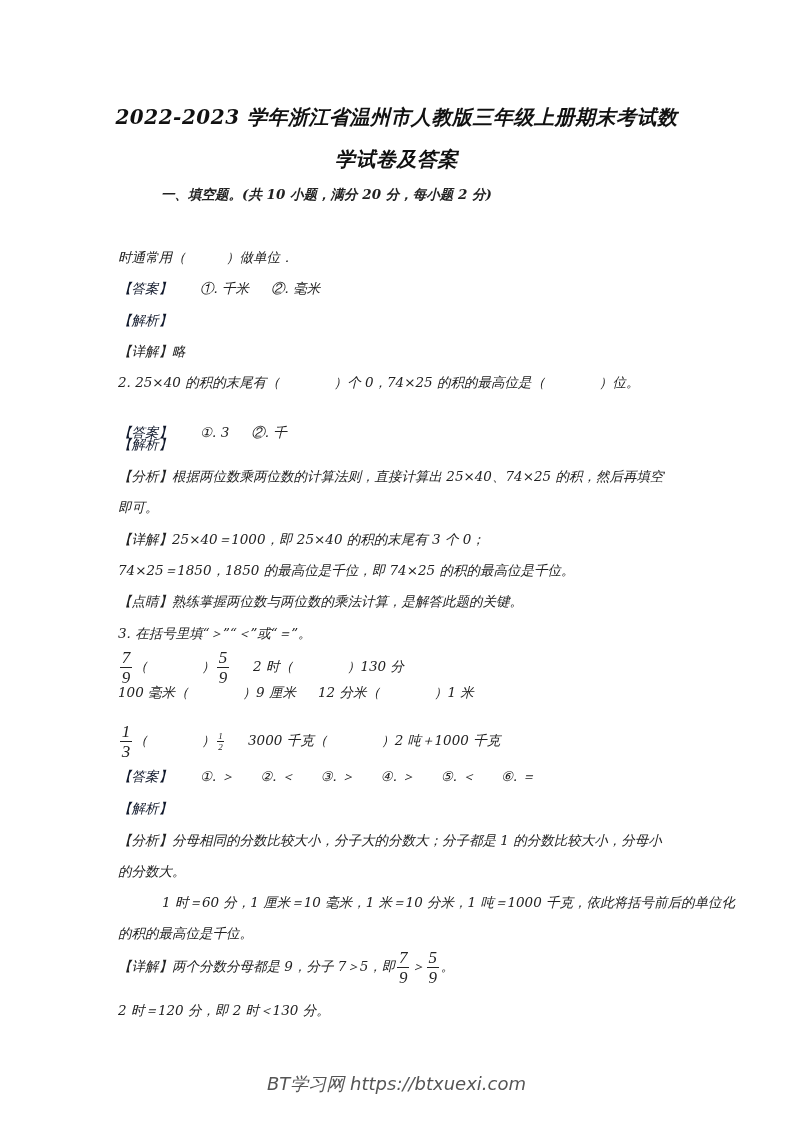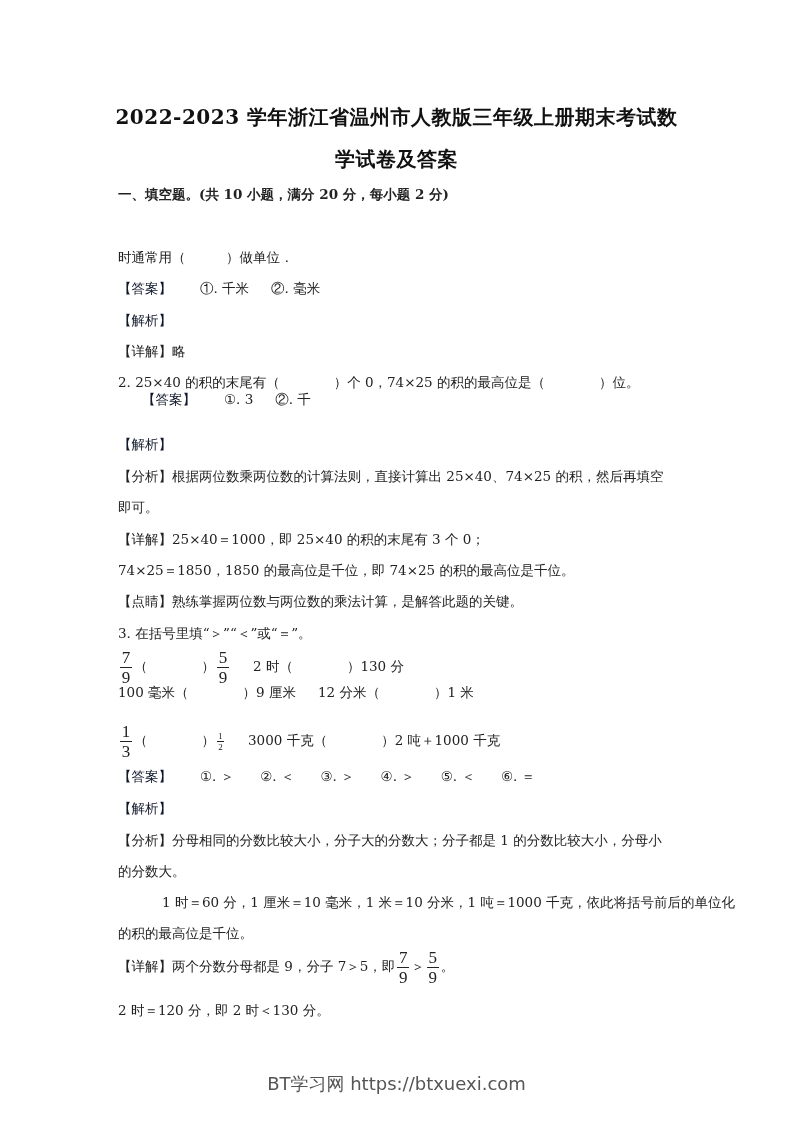--- a/index.html
+++ b/index.html
@@ -1,24 +1,24 @@
 <!DOCTYPE html>
 <html><head>
 <meta charset="utf-8">
 <style>
   html, body { margin: 0; padding: 0; background: #ffffff; }
   body { width: 793px; height: 1122px; position: relative; overflow: hidden;
          font-family: "DejaVu Serif", "Liberation Serif", serif; color: #1a1a1a; }
-  .page { position: absolute; left: 0; top: 0; width: 633px; height: 1122px; }
+  .page { position: absolute; left: 0; top: 0; width: 633px; height: 1122px; font-style: italic; }
   .title { position: absolute; left: 0; width: 793px; text-align: center;
            font-weight: bold; font-size: 20px; letter-spacing: 0.5px; color: #111; }
   .t1 { top: 104px; }
   .t2 { top: 146px; }
   .line { position: absolute; left: 118px; font-size: 13.5px; white-space: nowrap; color: #222; }
-  .bold { font-weight: bold; }
+  .bold { font-weight: bold; margin-left: 43px; }
   .lbl { color: #0f172a; }
   .gap { display: inline-block; }
   .frac { display: inline-flex; flex-direction: column; align-items: center; vertical-align: middle;
           font-family: "Liberation Serif", "DejaVu Serif", serif; font-size: 17px; line-height: 19px; margin: 0 2px; }
   .frac .bar { width: 12px; border-top: 1px solid #222; }
   .frac.small { font-size: 9px; line-height: 10px; }
   .frac.small .bar { width: 7px; }
   .footer { position: absolute; top: 1072px; left: 0; width: 793px; text-align: center;
             font-family: "DejaVu Sans", "Liberation Sans", sans-serif; font-size: 18px; color: #555; }
 </style>
@@ -37,21 +37,21 @@
     <span class="lbl">【答案】</span><span class="gap" style="width:28px"></span><span>①. 千米</span><span class="gap" style="width:22px"></span><span>②. 毫米</span>
   </div>
   <div class="line" style="top:312px;">
     <span class="lbl">【解析】</span>
   </div>
   <div class="line" style="top:343px;">
     <span>【详解】</span><span>略</span>
   </div>
 
   <div class="line" style="top:374px;">2. 25×40 的积的末尾有（　　　　）个 0，74×25 的积的最高位是（　　　　）位。</div>
-  <div class="line" style="top:391px;margin-left:24px;">
+  <div class="line" style="top:424px;">
     <span class="lbl">【答案】</span><span class="gap" style="width:28px"></span><span>①. 3</span><span class="gap" style="width:22px"></span><span>②. 千</span>
   </div>
   <div class="line" style="top:436px;">
     <span class="lbl">【解析】</span>
   </div>
   <div class="line" style="top:468px;">
     <span>【分析】</span><span>根据两位数乘两位数的计算法则，直接计算出 25×40、74×25 的积，然后再填空</span>
   </div>
   <div class="line" style="top:499px;">即可。</div>
   <div class="line" style="top:531px;text-align:center;">

